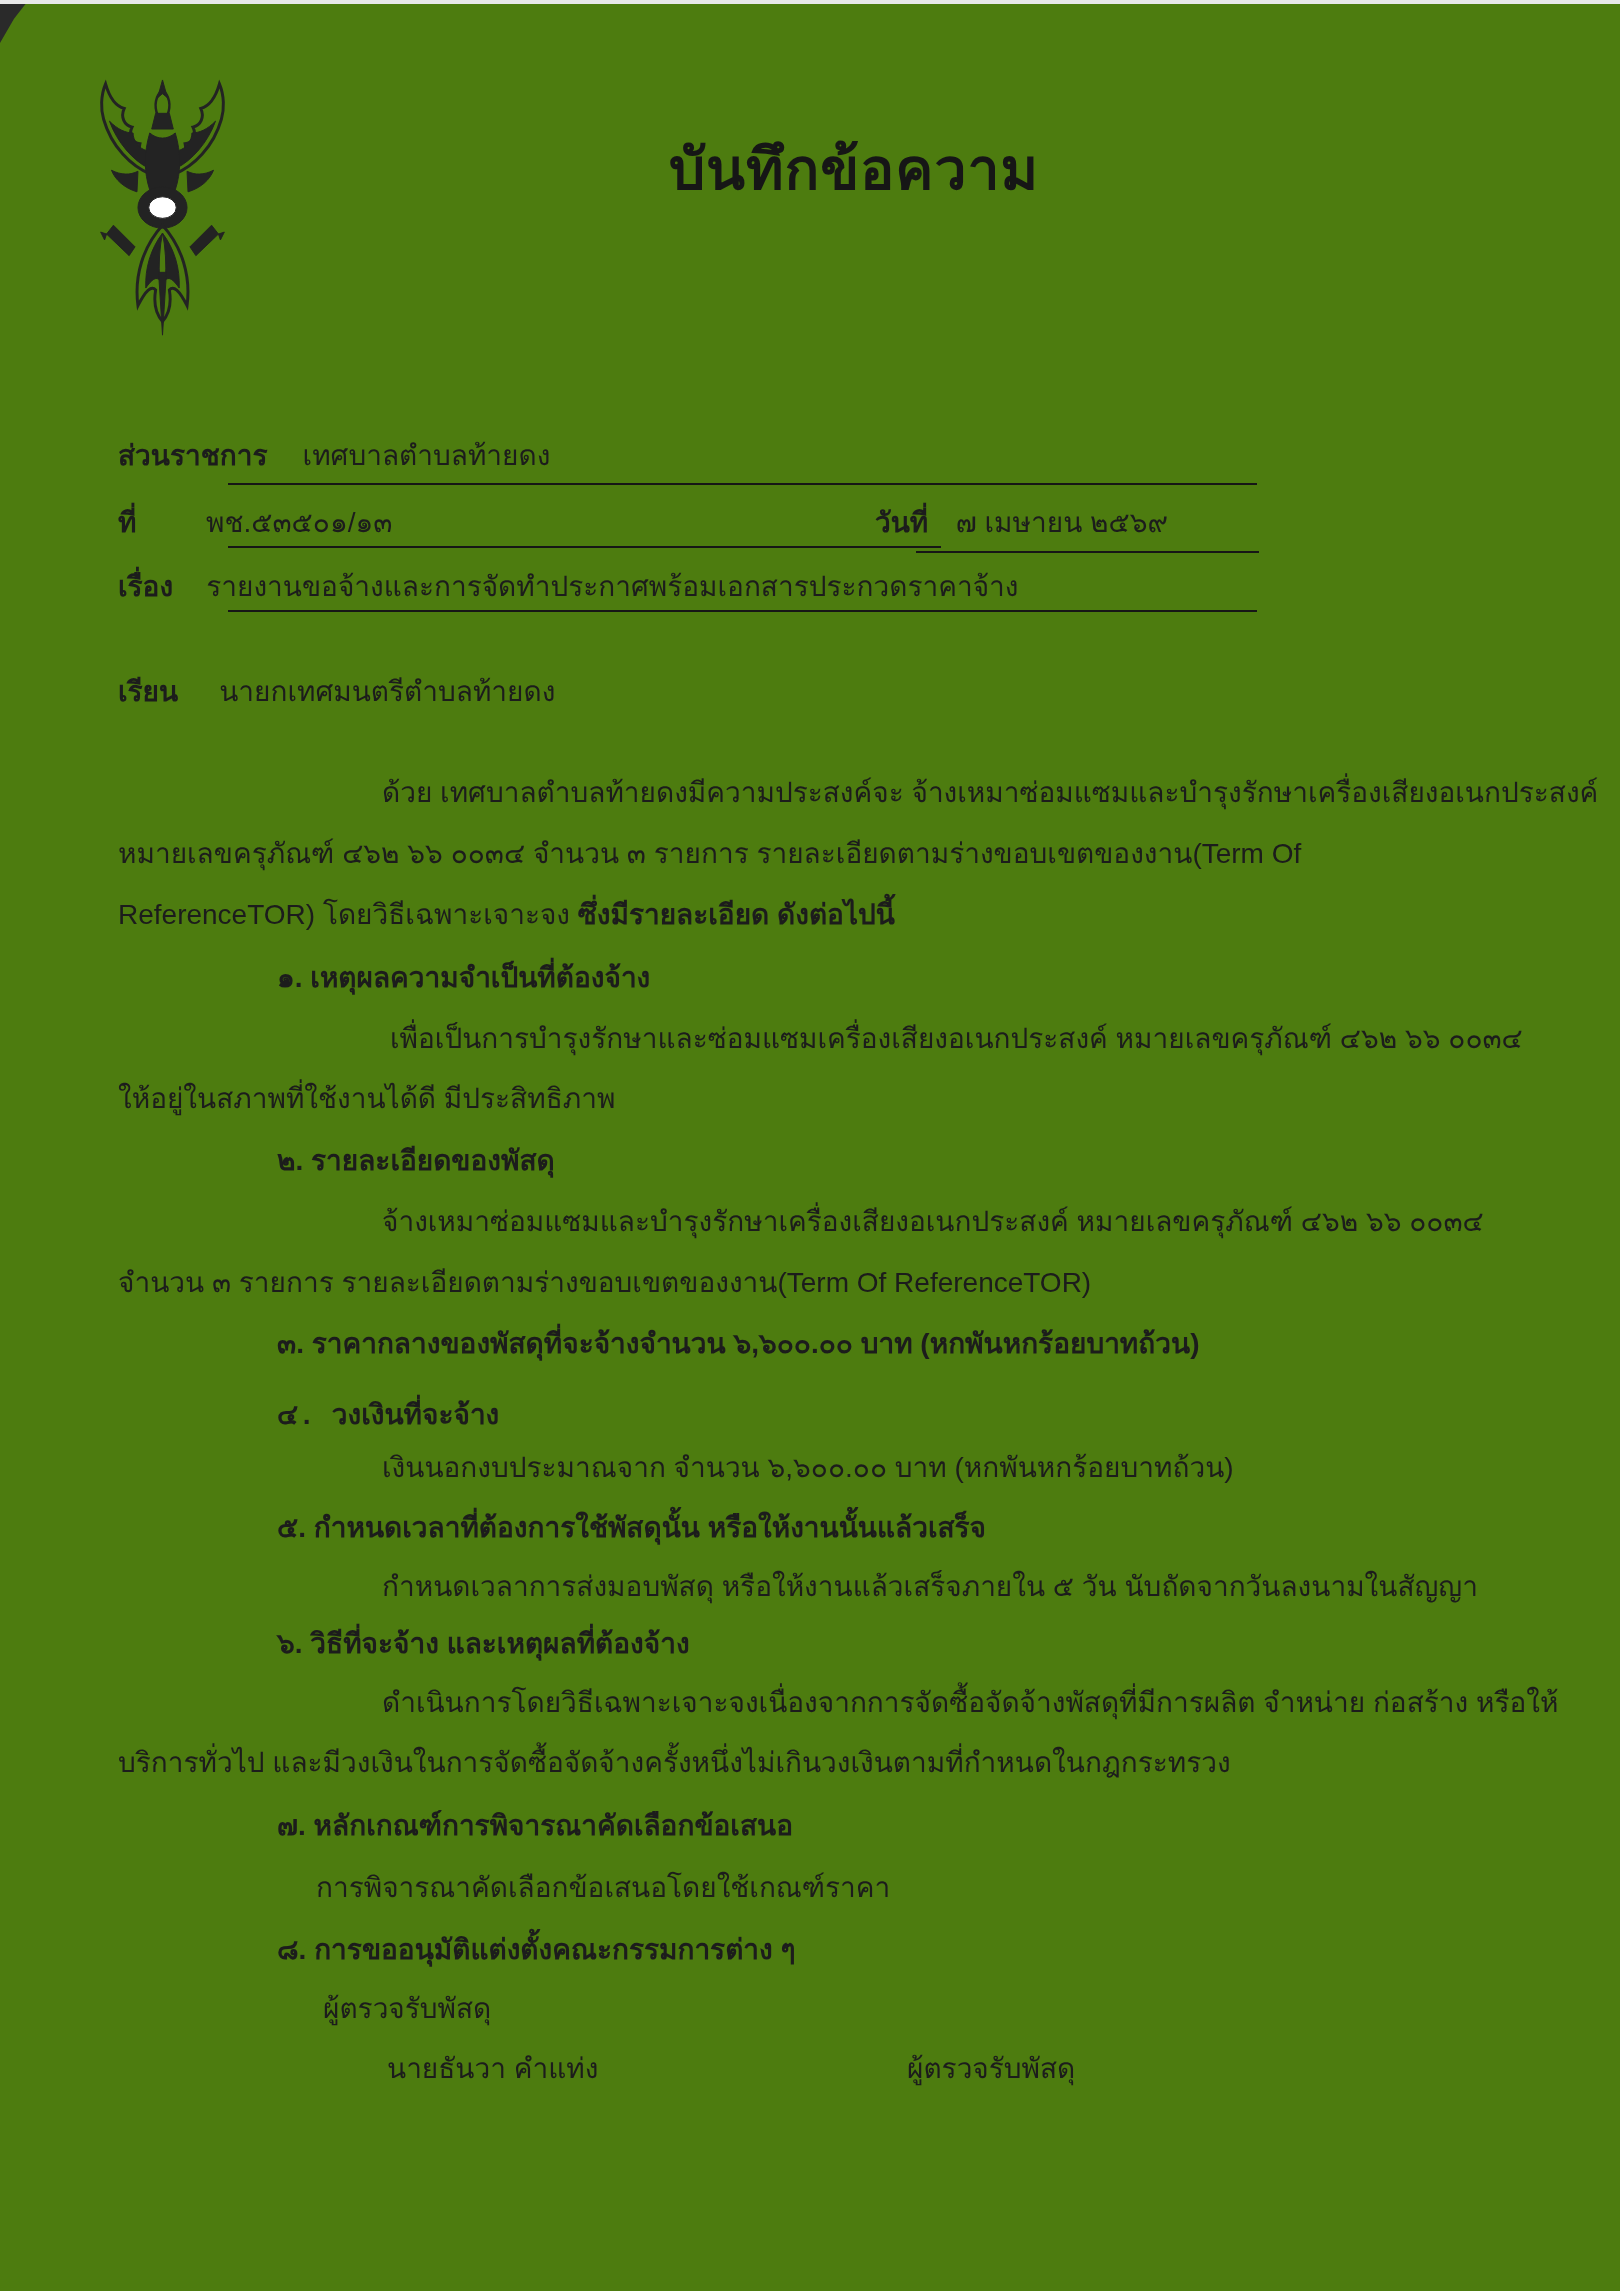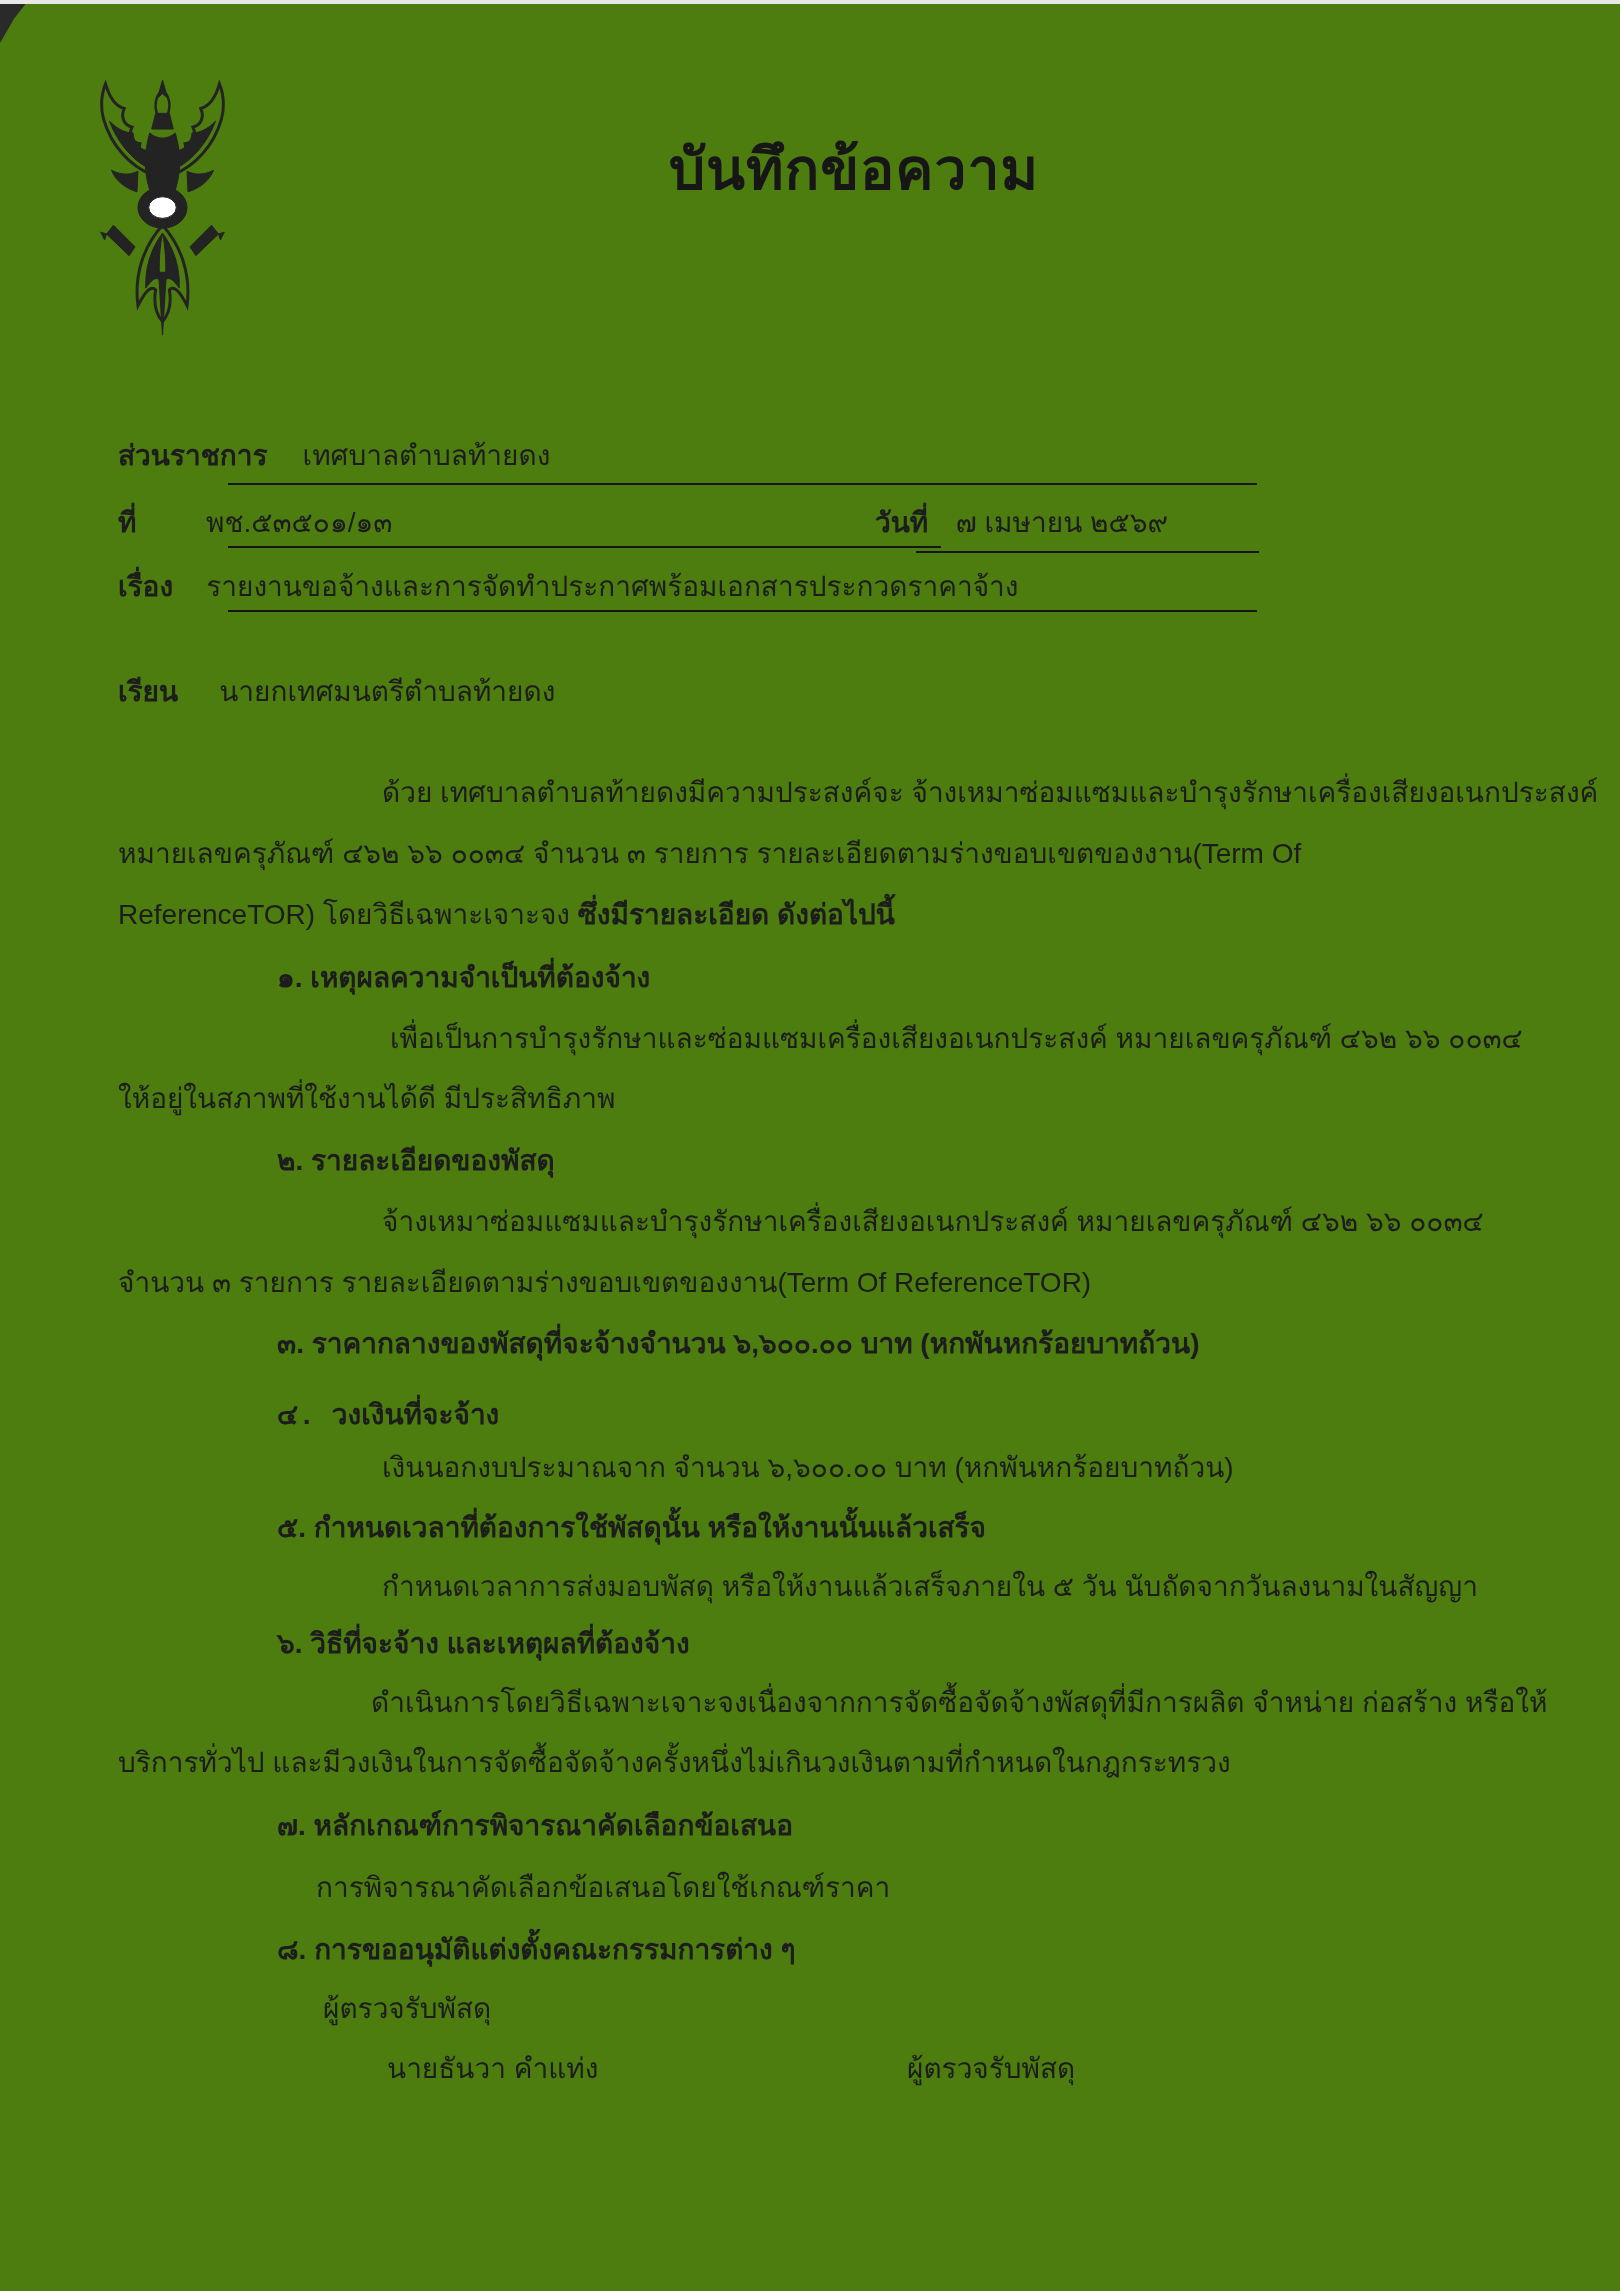--- a/index.html
+++ b/index.html
@@ -130,21 +130,21 @@
   <div class="line" style="left:118px; top:1072px;">ให้อยู่ในสภาพที่ใช้งานได้ดี มีประสิทธิภาพ</div>
   <div class="line item" style="left:277px; top:1134px;">๒. รายละเอียดของพัสดุ</div>
   <div class="line" style="left:382px; top:1195px;">จ้างเหมาซ่อมแซมและบำรุงรักษาเครื่องเสียงอเนกประสงค์ หมายเลขครุภัณฑ์ ๔๖๒ ๖๖ ๐๐๓๔</div>
   <div class="line" style="left:118px; top:1256px;">จำนวน ๓ รายการ รายละเอียดตามร่างขอบเขตของงาน(Term Of ReferenceTOR)</div>
   <div class="line item" style="left:277px; top:1317px;">๓. ราคากลางของพัสดุที่จะจ้างจำนวน ๖,๖๐๐.๐๐ บาท (หกพันหกร้อยบาทถ้วน)</div>
   <div class="line item" style="left:277px; top:1388px;font-family:Liberation Mono, monospace;">๔. วงเงินที่จะจ้าง</div>
   <div class="line" style="left:382px; top:1441px;">เงินนอกงบประมาณจาก จำนวน ๖,๖๐๐.๐๐ บาท (หกพันหกร้อยบาทถ้วน)</div>
   <div class="line item" style="left:277px; top:1501px;">๕. กำหนดเวลาที่ต้องการใช้พัสดุนั้น หรือให้งานนั้นแล้วเสร็จ</div>
   <div class="line" style="left:382px; top:1560px;">กำหนดเวลาการส่งมอบพัสดุ หรือให้งานแล้วเสร็จภายใน ๕ วัน นับถัดจากวันลงนามในสัญญา</div>
   <div class="line item" style="left:277px; top:1617px;">๖. วิธีที่จะจ้าง และเหตุผลที่ต้องจ้าง</div>
-  <div class="line" style="left:371px; top:1676px;text-align:right;">ดำเนินการโดยวิธีเฉพาะเจาะจงเนื่องจากการจัดซื้อจัดจ้างพัสดุที่มีการผลิต จำหน่าย ก่อสร้าง หรือให้</div>
+  <div class="line" style="left:382px; top:1676px;text-align:right;">ดำเนินการโดยวิธีเฉพาะเจาะจงเนื่องจากการจัดซื้อจัดจ้างพัสดุที่มีการผลิต จำหน่าย ก่อสร้าง หรือให้</div>
   <div class="line" style="left:118px; top:1736px;">บริการทั่วไป และมีวงเงินในการจัดซื้อจัดจ้างครั้งหนึ่งไม่เกินวงเงินตามที่กำหนดในกฎกระทรวง</div>
   <div class="line item" style="left:277px; top:1799px;">๗. หลักเกณฑ์การพิจารณาคัดเลือกข้อเสนอ</div>
   <div class="line" style="left:316px; top:1861px;">การพิจารณาคัดเลือกข้อเสนอโดยใช้เกณฑ์ราคา</div>
   <div class="line item" style="left:277px; top:1923px;">๘. การขออนุมัติแต่งตั้งคณะกรรมการต่าง ๆ</div>
   <div class="line" style="left:323px; top:1982px;">ผู้ตรวจรับพัสดุ</div>
 
   <div class="line" style="left:387px; top:2042px;">นายธันวา คำแท่ง</div>
   <div class="sig-right" style="left:907px; top:2042px;">ผู้ตรวจรับพัสดุ</div>
 
 </div>

